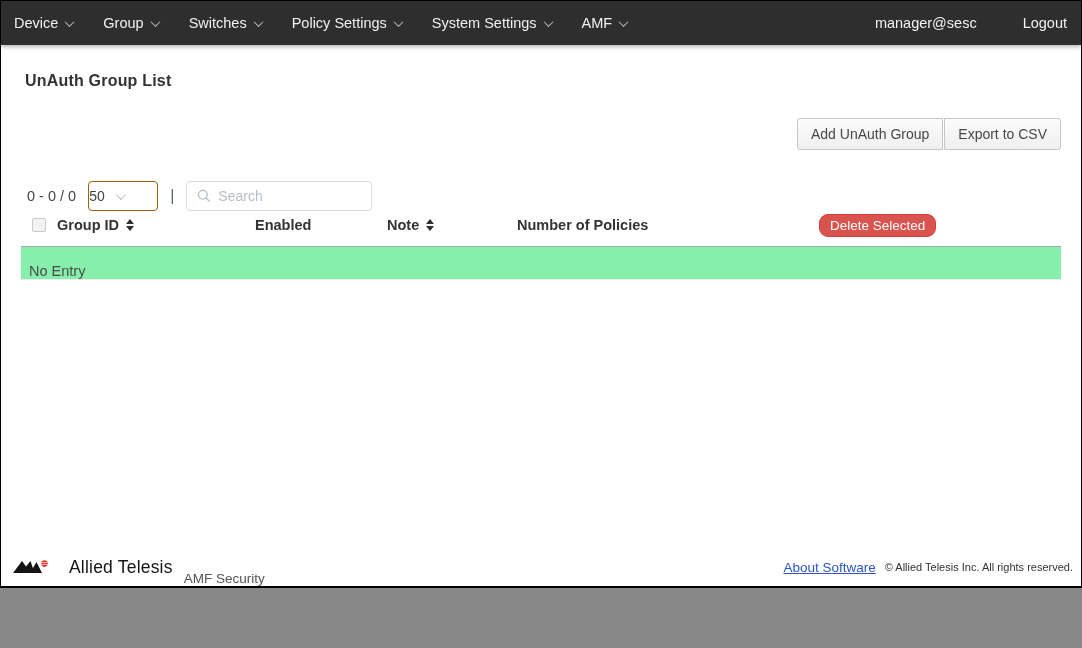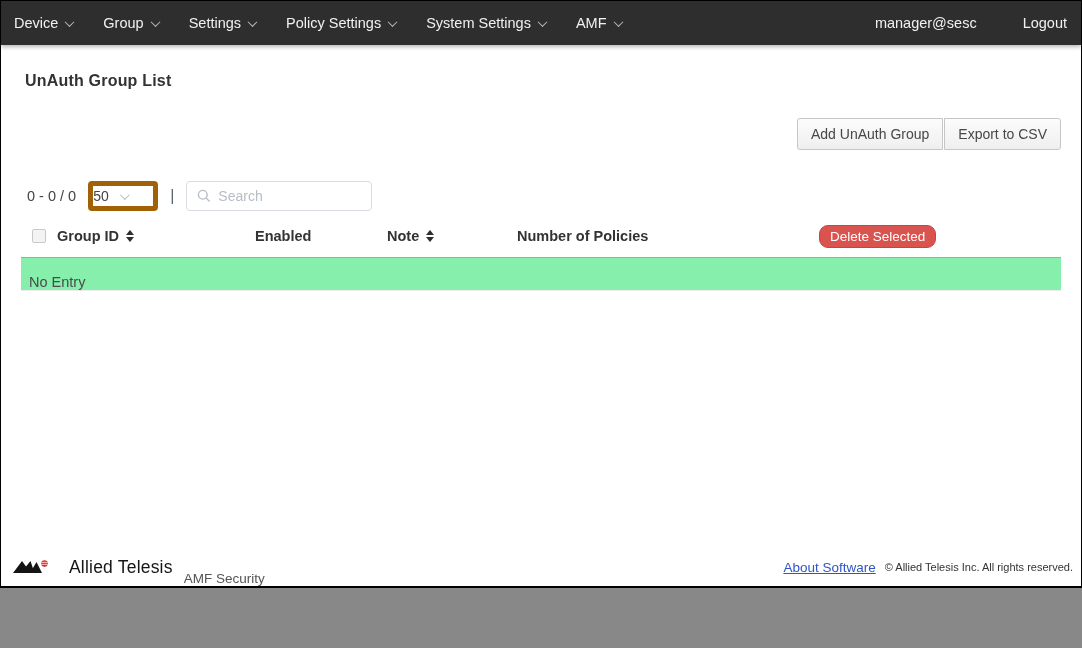--- a/index.html
+++ b/index.html
@@ -60,21 +60,21 @@
   .btn-left  { border-radius: 3px 0 0 3px; }
   .btn-right { border-radius: 0 3px 3px 0; margin-left: 1px; }
 
   .list-controls {
     display: flex; align-items: center;
     margin: 31px 0 0 6px; gap: 12px;
   }
   .range-text { color: #444; font-size: 14.5px; white-space: nowrap; }
   .page-size-select {
     width: 70px; height: 30px;
-    border: 5px solid #a16207; border-radius: 4px;
+    border: 1px solid #a16207; border-radius: 4px;
     display: flex; align-items: center; justify-content: flex-start; gap: 11px;
     color: #444; font-size: 14px; cursor: pointer; background: #fff;
   }
   .chev-gray {
     width: 7px; height: 7px;
     border-right: 1.6px solid #b9bfc6;
     border-bottom: 1.6px solid #b9bfc6;
     transform: rotate(45deg) translateY(-2px);
     display: inline-block;
   }
@@ -88,21 +88,21 @@
   .search-box input {
     border: 0; outline: 0; flex: 1; min-width: 0;
     font-size: 14px; color: #444; font-family: inherit; background: transparent;
   }
   .search-box input::placeholder { color: #b7bdc5; }
 
   
   .table-header {
     display: flex; align-items: center;
     border-bottom: 1px solid #a6a6a6;
-    margin-top: 20px; padding-bottom: 16px; height: 27px;
+    margin-top: 9px; padding-bottom: 16px; height: 27px;
   }
   .th { font-size: 14.5px; font-weight: 700; color: #333; display: flex; align-items: center; gap: 4px; }
   .col-check    { flex: 0 0 36px; padding-left: 11px; }
   .col-groupid  { flex: 0 0 198px; }
   .col-enabled  { flex: 0 0 132px; }
   .col-note     { flex: 0 0 130px; }
   .col-policies { flex: 0 0 302px; }
   .col-actions  { flex: 1 1 auto; }
 
   .checkbox {
@@ -159,21 +159,21 @@
   <div class="navbar">
     <div class="nav-item">
       <span>Device</span>
       <span class="chev"></span>
     </div>
     <div class="nav-item">
       <span>Group</span>
       <span class="chev"></span>
     </div>
     <div class="nav-item">
-      <span>Settings</span>
+      <span>Switches</span>
       <span class="chev"></span>
     </div>
     <div class="nav-item">
       <span>Policy Settings</span>
       <span class="chev"></span>
     </div>
     <div class="nav-item">
       <span>System Settings</span>
       <span class="chev"></span>
     </div>

